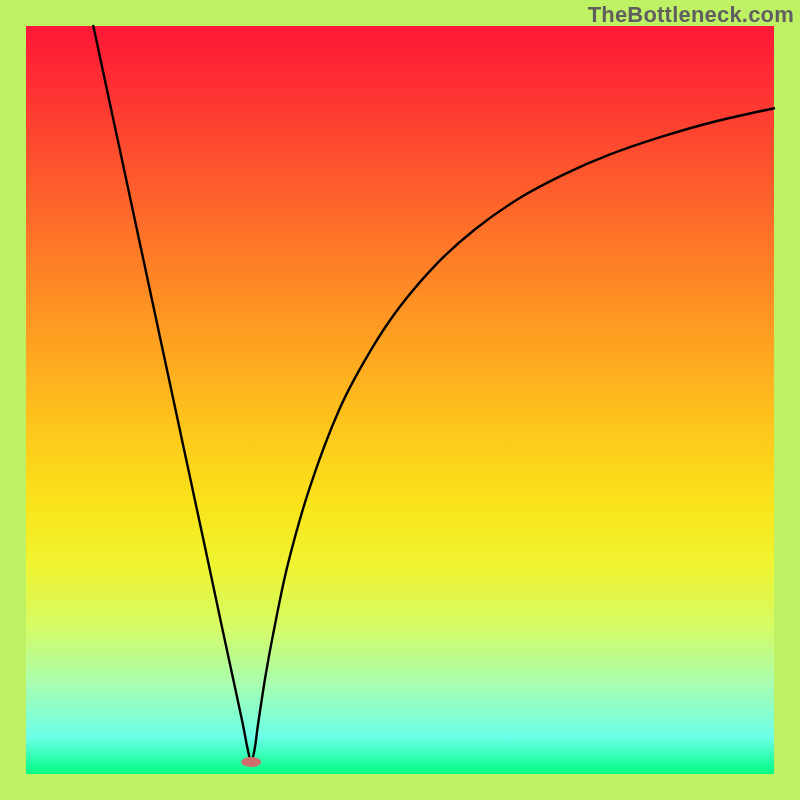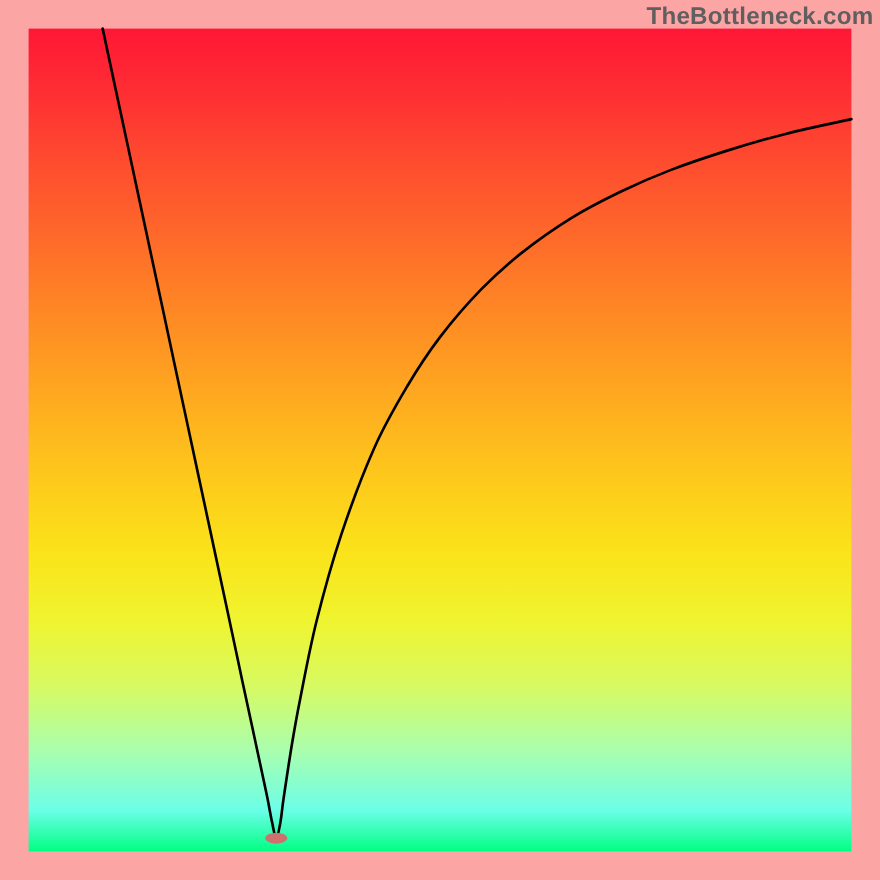--- a/index.html
+++ b/index.html
@@ -9,21 +9,21 @@
     height: 800px;
     overflow: hidden;
     background: #000;
     font-family: Arial, Helvetica, sans-serif;
   }
   .frame {
     position: absolute;
     left: 0; top: 0;
     width: 800px;
     height: 800px;
-    background: #fca5a5;
+    background: #bef264;
   }
   .plot {
     position: absolute;
     left: 26px;
     top: 26px;
     width: 748px;
     height: 748px;
     
   }
   .watermark {

